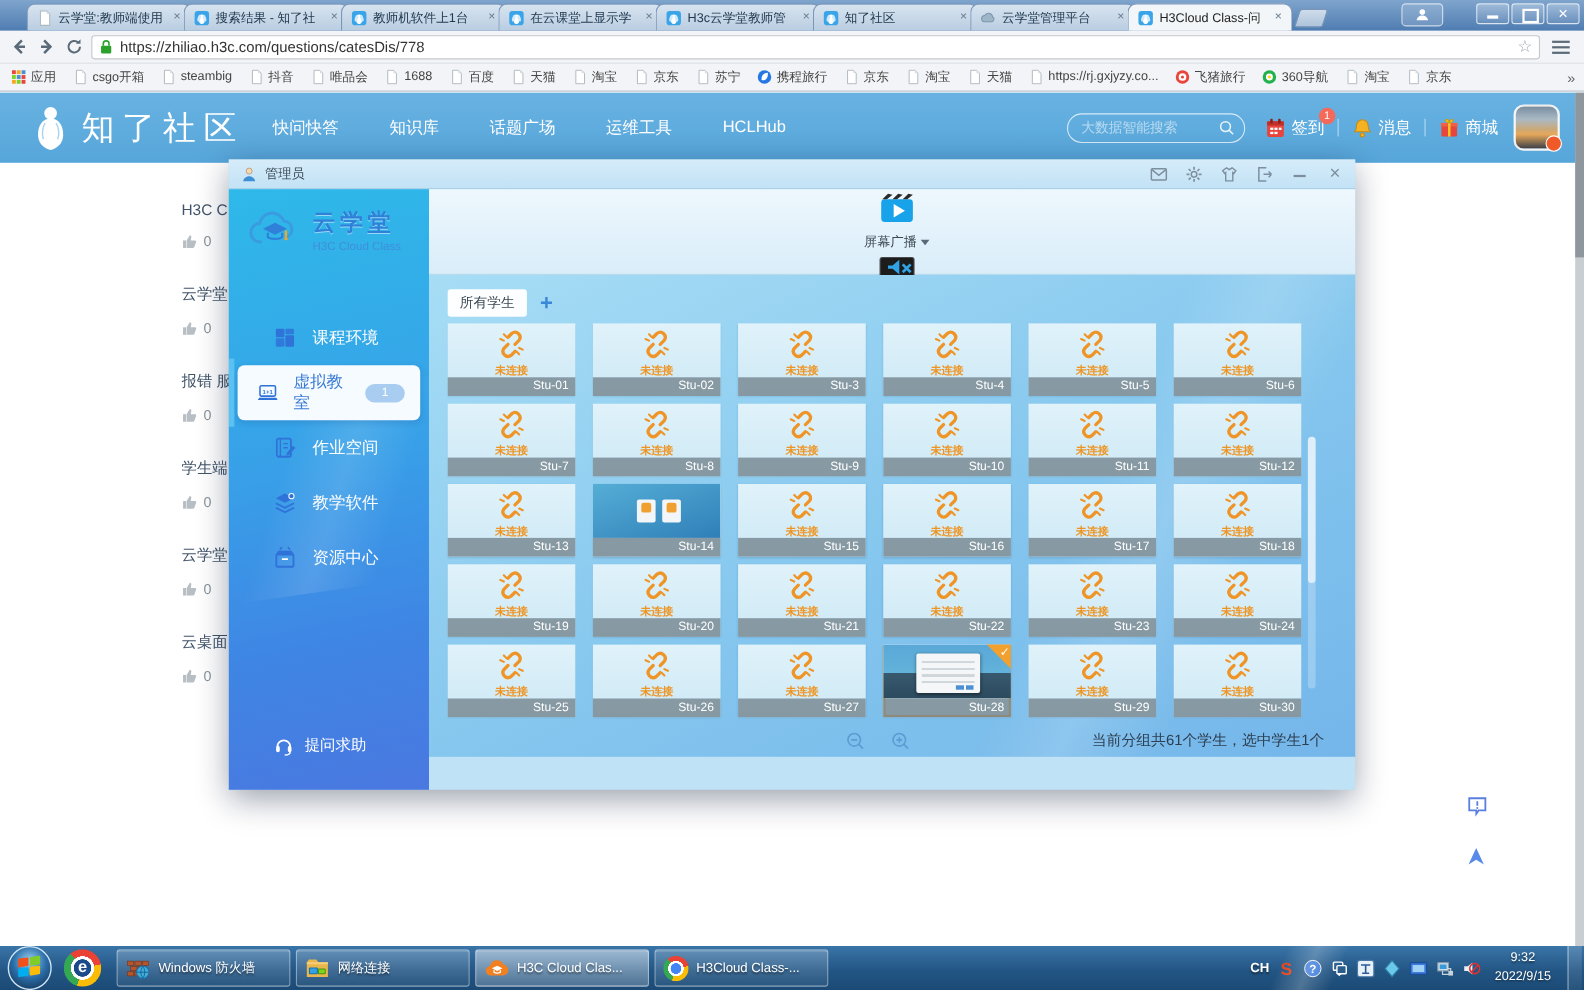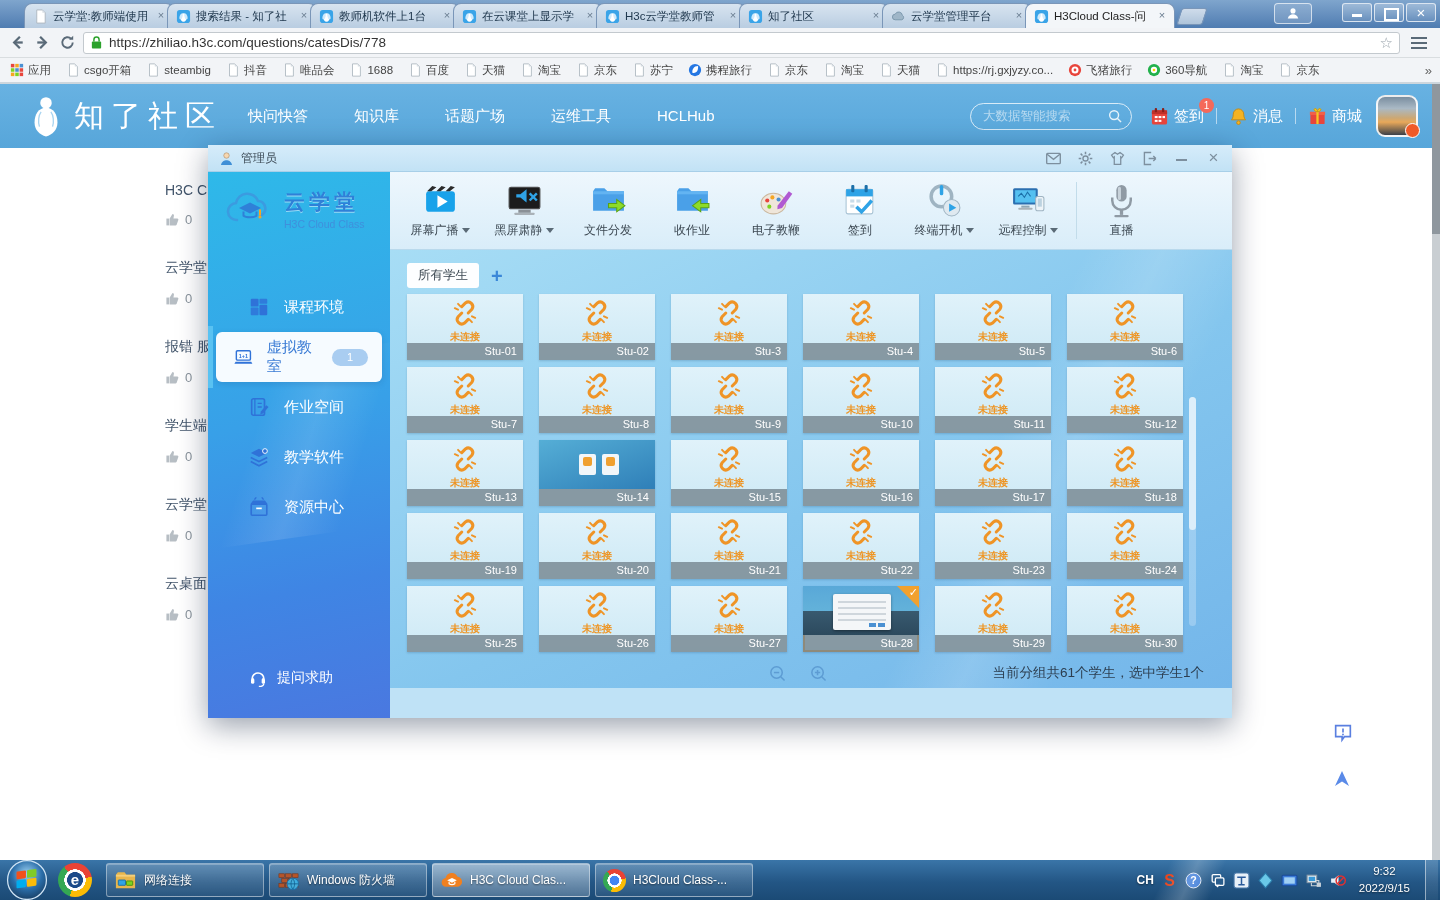--- a/index.html
+++ b/index.html
@@ -96,21 +96,21 @@
     border-bottom:1px solid #a8cfe8; }
   .tb-user-ico { width:17px; height:17px; }
   .app-user { font-size:12px; color:#3c4a56; }
   .app-tb-icons { margin-left:auto; display:flex; align-items:center; gap:15px; }
   .app-tb-icons .ti { width:17px; height:17px; position:relative; color:#7d8f9e; }
   .ti-min::before { content:""; position:absolute; left:3px; bottom:6px; width:11px; height:2px; background:#7d8f9e; }
   .ti-close::before { content:"×"; position:absolute; inset:0; font-size:17px; line-height:15px; text-align:center; }
 
   .app-toolbar { position:absolute; left:182px; top:27px; right:0; height:78px;
     background:linear-gradient(#eef7fd,#d9edf9); border-bottom:1px solid #b9d9ec;
-    display:flex; align-items:center; padding-left:8px; }
+    display:flex; align-items:center; padding-left:8px;flex-direction:column; }
   .tool-btn { width:84px; display:flex; flex-direction:column; align-items:center; gap:3px; }
   .tool-btn.divided { border-left:1px solid #c2dcea; margin-left:6px; padding-left:6px; }
   .tool-ico { width:37px; height:37px; }
   .tool-label { font-size:12px; color:#3c4852; display:flex; align-items:center; gap:3px; white-space:nowrap; }
   .caret { display:none; width:0; height:0; border-left:4px solid transparent; border-right:4px solid transparent; border-top:5px solid #5a6a76; }
 
   .app-sidebar { position:absolute; left:0; top:27px; bottom:0; width:182px;
     background:linear-gradient(168deg,#2eb9e9 0%,#38a0e8 45%,#3f85e4 75%,#4a78e0 100%); overflow:hidden; }
   .app-sidebar::before { content:""; position:absolute; left:-40px; top:180px; width:320px; height:180px;
     background:linear-gradient(115deg,transparent 30%,rgba(255,255,255,.12) 45%,transparent 60%); transform:rotate(-8deg); }
@@ -1589,47 +1589,47 @@
         </svg>
     </span>
     <span class="tb-browser">
         <span class="ico-chrome ico-e">
           <b>e</b>
         </span>
       </span>
     <div class="task-btn">
         <span class="task-ico">
           <svg viewBox="0 0 24 24">
-            <path d="M2 6l2-2.5h7L13 6h9v14H2z" fill="#e8b64c"></path>
-            <path d="M2 6h20v2H2z" fill="#f5cf7a"></path>
-            <rect x="4.5" y="11.5" width="7.5" height="5.5" rx=".5" fill="#2fa3e6" stroke="#1b6fa8"></rect>
-            <rect x="13" y="12.5" width="6.5" height="4.5" rx=".5" fill="#7ed321" stroke="#4a9410"></rect>
-          </svg>
-        </span>
-        <span class="task-label">网络连接</span>
-      </div>
-      <div class="task-btn">
-        <span class="task-ico">
-          <svg viewBox="0 0 24 24">
             <g fill="#b5552a" stroke="#7a3317" stroke-width=".6">
               <rect x="2" y="5" width="6" height="4"></rect>
               <rect x="9" y="5" width="6" height="4"></rect>
               <rect x="16" y="5" width="6" height="4"></rect>
               <rect x="5" y="10" width="6" height="4"></rect>
               <rect x="12" y="10" width="6" height="4"></rect>
               <rect x="2" y="15" width="6" height="4"></rect>
               <rect x="9" y="15" width="6" height="4"></rect>
               <rect x="16" y="15" width="6" height="4"></rect>
             </g>
             <circle cx="16.5" cy="15.5" r="6" fill="#3db5e8" opacity=".92" stroke="#1b6fa8"></circle>
             <path d="M11 15.5h11M16.5 10c-2.5 3-2.5 8 0 11m0-11c2.5 3 2.5 8 0 11" fill="none" stroke="#0f5c8c" stroke-width=".8"></path>
           </svg>
         </span>
         <span class="task-label">Windows 防火墙</span>
       </div>
+      <div class="task-btn">
+        <span class="task-ico">
+          <svg viewBox="0 0 24 24">
+            <path d="M2 6l2-2.5h7L13 6h9v14H2z" fill="#e8b64c"></path>
+            <path d="M2 6h20v2H2z" fill="#f5cf7a"></path>
+            <rect x="4.5" y="11.5" width="7.5" height="5.5" rx=".5" fill="#2fa3e6" stroke="#1b6fa8"></rect>
+            <rect x="13" y="12.5" width="6.5" height="4.5" rx=".5" fill="#7ed321" stroke="#4a9410"></rect>
+          </svg>
+        </span>
+        <span class="task-label">网络连接</span>
+      </div>
       <div class="task-btn active">
         <span class="task-ico">
           <svg viewBox="0 0 24 24">
             <path d="M6.5 18.5a4.5 4.5 0 01-.6-9 6.5 6.5 0 0112.4-1.3 4 4 0 01-.8 10.3z" fill="#f08020"></path>
             <path d="M7.5 11.8l5-2.5 5 2.5-5 2.5z" fill="#fff"></path>
             <path d="M9.5 13.4v2c1.5 1.2 4.5 1.2 6 0v-2" fill="none" stroke="#fff" stroke-width="1.2"></path>
           </svg>
         </span>
         <span class="task-label">H3C Cloud Clas...</span>
       </div>

